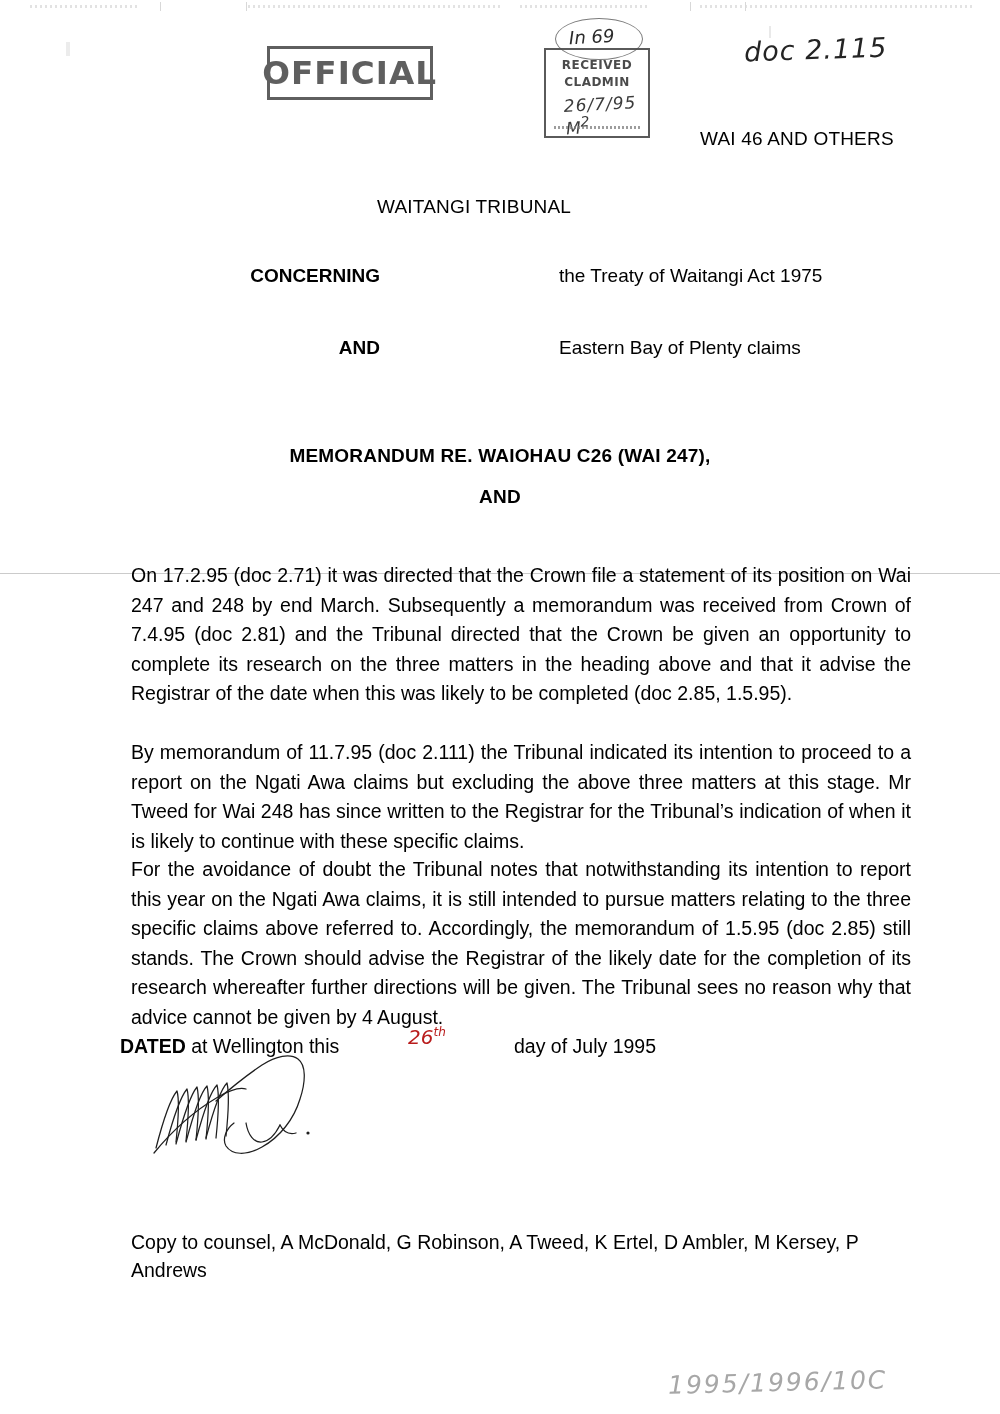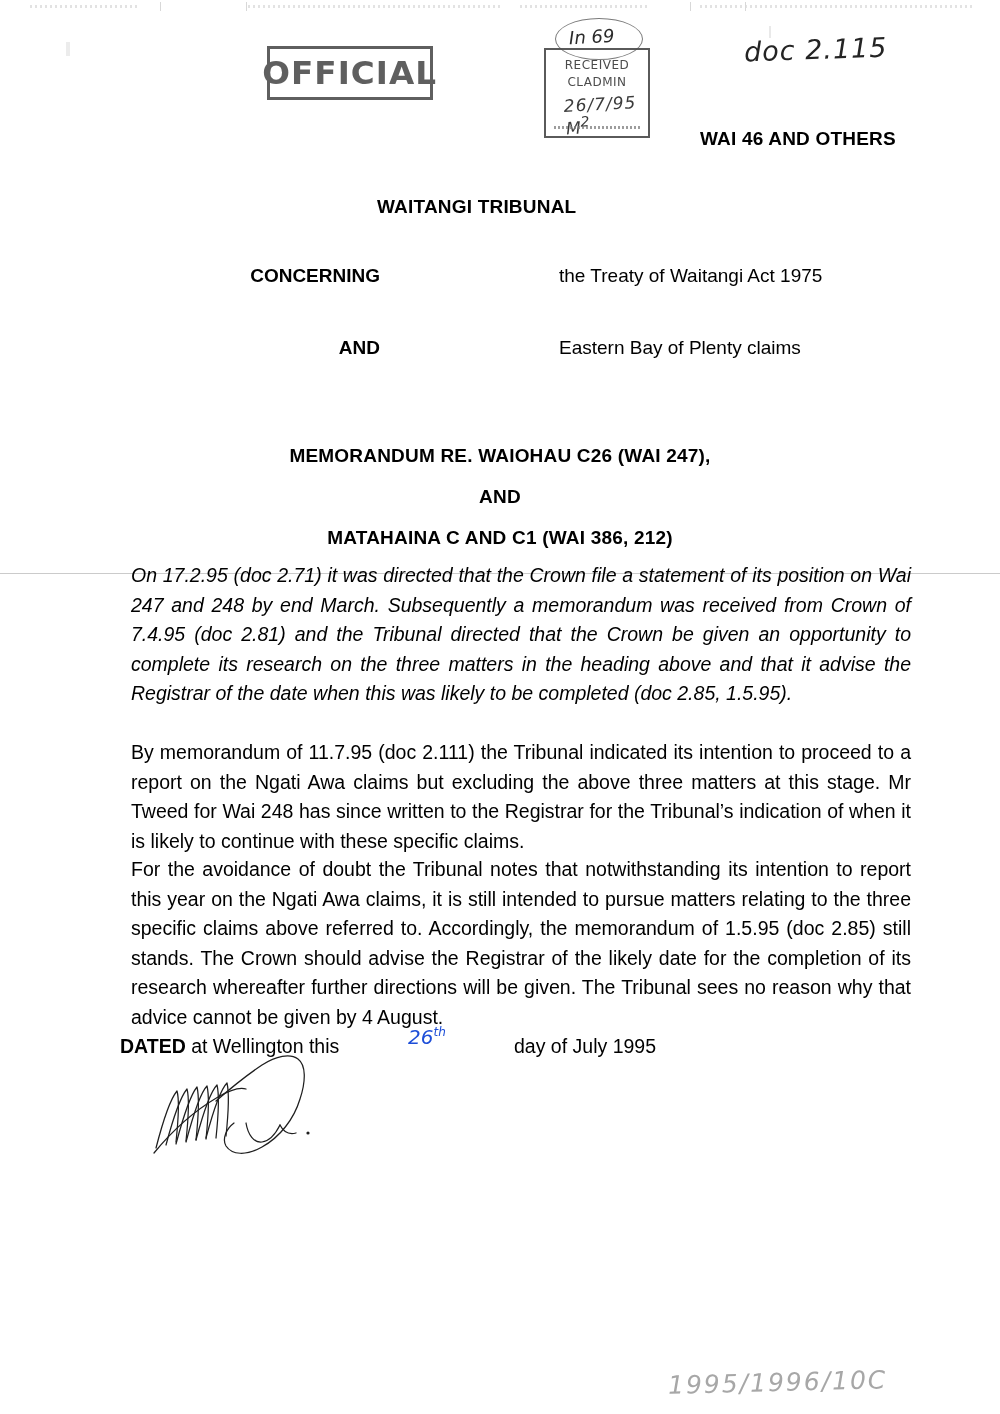--- a/index.html
+++ b/index.html
@@ -91,20 +91,21 @@
     border: 2px solid #4d4d4d;
     box-sizing: border-box;
     opacity: 0.92;
   }
   #received-stamp .rs-line {
     font-family: "DejaVu Sans", sans-serif;
     font-size: 12px;
     color: #3c3c3c;
     text-align: center;
     letter-spacing: 0.5px;
+    font-weight: bold;
   }
   #received-stamp .rs-received { margin-top: 8px; }
   #received-stamp .rs-cladmin  { margin-top: 3px; }
   #received-stamp .rs-footrule {
     position: absolute;
     left: 8px;
     right: 8px;
     bottom: 7px;
     height: 3px;
     background: repeating-linear-gradient(90deg,
@@ -160,21 +161,21 @@
     top: 34px;
     font-size: 27px;
     letter-spacing: 1px;
     transform: rotate(-2deg);
     color: #242424;
   }
 
   
   .hdr-bold {
     position: absolute;
-    font-weight: bold;
+    font-weight: normal;
     font-size: 19px;
     letter-spacing: 0.2px;
   }
   #wai-46 { left: 700px; top: 128px; }
   #tribunal-heading { left: 377px; top: 196px; }
 
   .party-row {
     position: absolute;
     left: 131px;
     width: 760px;
@@ -212,39 +213,39 @@
   
   .body-para {
     position: absolute;
     left: 131px;
     width: 780px;
     font-size: 19.5px;
     line-height: 29.5px;
     text-align: justify;
     text-justify: inter-word;
   }
-  #para-1 { top: 561px; font-style: italic; }
+  #para-1 { top: 561px; }
   #para-2 { top: 738px; }
   #para-3 { top: 855px; }
 
   
   #dated-line {
     position: absolute;
     left: 120px;
     top: 1035px;
     font-size: 19.5px;
     width: 780px;
   }
   #dated-line .dated-label { font-weight: bold; }
   #dated-day {
     position: absolute;
     left: 288px;
     top: -10px;
     font-size: 20px;
-    color: #1d4ed8;
+    color: #b91c1c;
     text-align: right;
   }
   #dated-day sup { font-size: 12px; }
   #dated-tail {
     position: absolute;
     left: 394px;
     top: 0;
   }
 
   
@@ -334,21 +335,20 @@
   </div>
 
   <div class="party-row" id="row-and">
     <span class="party-key">AND</span>
     <span class="party-val">Eastern Bay of Plenty claims</span>
   </div>
 
   <div id="memo-title">
     <div>MEMORANDUM RE. WAIOHAU C26 (WAI 247),</div>
     <div>AND</div>
-    <div>MATAHAINA C AND C1 (WAI 386, 212)</div>
   </div>
 
   <div class="body-para" id="para-1">On 17.2.95 (doc 2.71) it was directed that the Crown file a statement of its position on Wai 247 and 248 by end March.  Subsequently a memorandum was received from Crown of 7.4.95 (doc 2.81) and the Tribunal directed that the Crown be given an opportunity to complete its research on the three matters in the heading above and that it advise the Registrar of the date when this was likely to be completed (doc 2.85, 1.5.95).</div>
 
   <div class="body-para" id="para-2">By memorandum of 11.7.95 (doc 2.111) the Tribunal indicated its intention to proceed to a report on the Ngati Awa claims but excluding the above three matters at this stage.  Mr Tweed for Wai 248 has since written to the Registrar for the Tribunal’s indication of when it is likely to continue with these specific claims.</div>
 
   <div class="body-para" id="para-3">For the avoidance of doubt the Tribunal notes that notwithstanding its intention to report this year on the Ngati Awa claims, it is still intended to pursue matters relating to the three specific claims above referred to.  Accordingly, the memorandum of 1.5.95 (doc 2.85) still stands.  The Crown should advise the Registrar of the likely date for the completion of its research whereafter further directions will be given.  The Tribunal sees no reason why that advice cannot be given by 4 August.</div>
 
   <div id="dated-line">
     <span class="dated-label">DATED</span>
@@ -369,16 +369,17 @@
       <path d="M66,56 C82,42 100,28 112,20 C126,11 140,8 148,14
                C156,20 156,36 150,54 C144,74 130,92 112,102
                C96,111 82,110 76,101 C72,94 76,84 84,78"></path>
       <path d="M96,78 C98,90 104,98 112,97 C120,96 126,88 130,80"></path>
       <path d="M130,80 C133,86 138,90 146,88"></path>
       <circle cx="158" cy="88" r="1.6" fill="#1f1f1f" stroke="none"></circle>
     </g>
   </svg>
 
 
+  <div id="copy-line">Copy to counsel, A McDonald, G Robinson, A Tweed, K Ertel, D Ambler, M Kersey, P Andrews</div>
 
   <div id="footer-ref" class="hand">1995/1996/10C</div>
 
 </div>
 
 </body></html>

